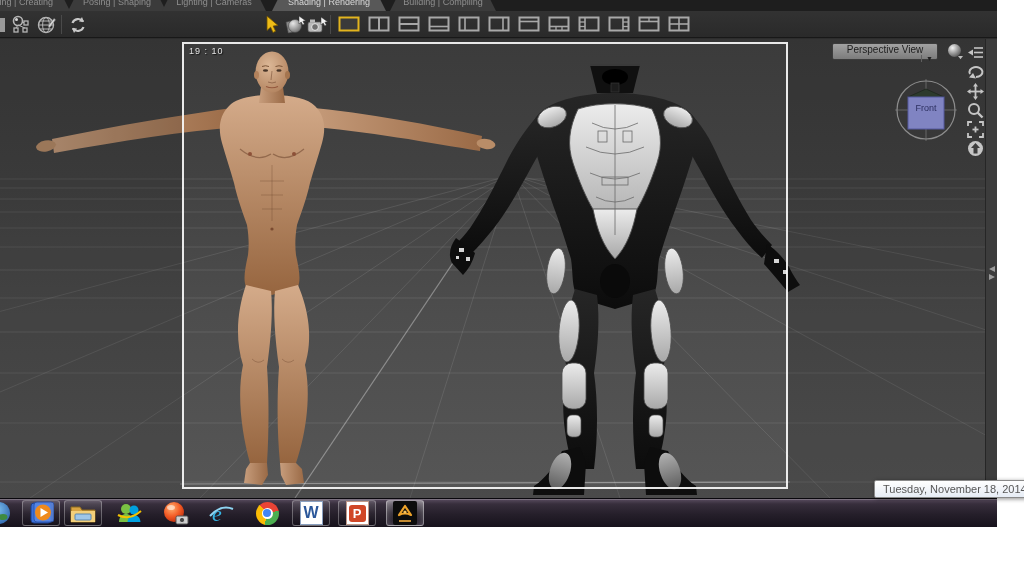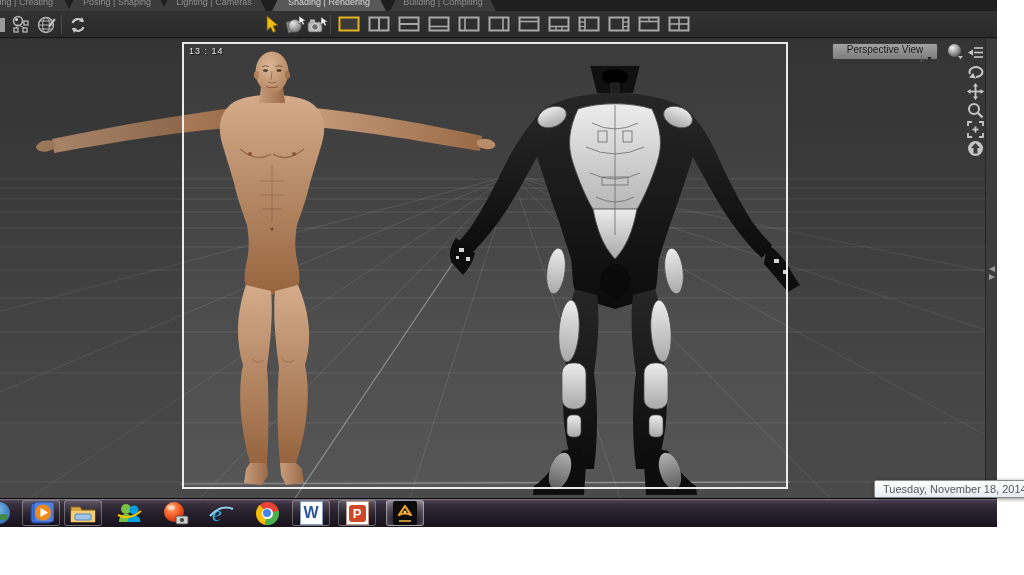--- a/index.html
+++ b/index.html
@@ -379,21 +379,21 @@
         <ellipse cx="670" cy="432" rx="10" ry="19" transform="rotate(-18 670 432)" fill="url(#boot)"></ellipse>
       </g>
     </svg>
 
     <div class="dim" style="left:0;top:0;width:182px;height:459px;"></div>
     <div class="dim" style="left:788px;top:0;width:197px;height:459px;"></div>
     <div class="dim" style="left:182px;top:0;width:606px;height:3px;"></div>
     <div class="dim" style="left:182px;top:450px;width:606px;height:9px;"></div>
 
     <div id="aspectframe">
-      <span id="aspectlabel">13 : 14</span>
+      <span id="aspectlabel">19 : 10</span>
     </div>
 
     <div id="viewdrop">
       <svg class="gicon" width="11" height="11">
         <rect x="0.5" y="0.5" width="10" height="10" fill="none" stroke="#2a2a2a"></rect>
         <line x1="4" y1="0" x2="4" y2="11" stroke="#2a2a2a"></line>
             <line x1="7.5" y1="0" x2="7.5" y2="11" stroke="#2a2a2a"></line>
       </svg>
       <span>Perspective View</span>
       <span class="ddarrow">▼</span>
@@ -414,20 +414,30 @@
       <svg width="15" height="13">
         <path d="M0,6.5 L5,3.5 L5,9.5 Z" fill="#c5c5c5"></path>
         <g stroke="#c5c5c5" stroke-width="1.6">
               <line x1="6" y1="2" x2="15" y2="2"></line>
               <line x1="6" y1="6.5" x2="15" y2="6.5"></line>
               <line x1="6" y1="11" x2="15" y2="11"></line>
             </g>
       </svg>
     </div>
 
+    <div id="viewcube">
+      <svg width="62" height="62">
+        <circle cx="31" cy="31" r="29" fill="none" stroke="rgba(170,170,170,0.75)" stroke-width="1.2"></circle>
+        <line x1="0" y1="31" x2="62" y2="31" stroke="rgba(150,150,150,0.5)" stroke-width="1"></line>
+        <line x1="31" y1="0" x2="31" y2="62" stroke="rgba(150,150,150,0.5)" stroke-width="1"></line>
+        <polygon points="13,18 31,10 49,18 31,25" fill="#2c3a2c" stroke="#1d261d" stroke-width="0.8"></polygon>
+        <rect x="13" y="18" width="36" height="32" fill="#8084c2" stroke="#54589e" stroke-width="1"></rect>
+      </svg>
+      <span id="cubelabel">Front</span>
+    </div>
 
     <div class="vicon" style="left:966px;top:24px;">
       <svg width="17" height="16">
         <path d="M3,10 A6.5,5 0 1 1 9,13" fill="none" stroke="#c5c5c5" stroke-width="2"></path>
         <path d="M6,9 L2,13.5 L9,14.5 Z" fill="#c5c5c5"></path>
       </svg>
     </div>
     <div class="vicon" style="left:966px;top:43px;">
       <svg width="17" height="17">
         <g stroke="#c5c5c5" stroke-width="1.8">

